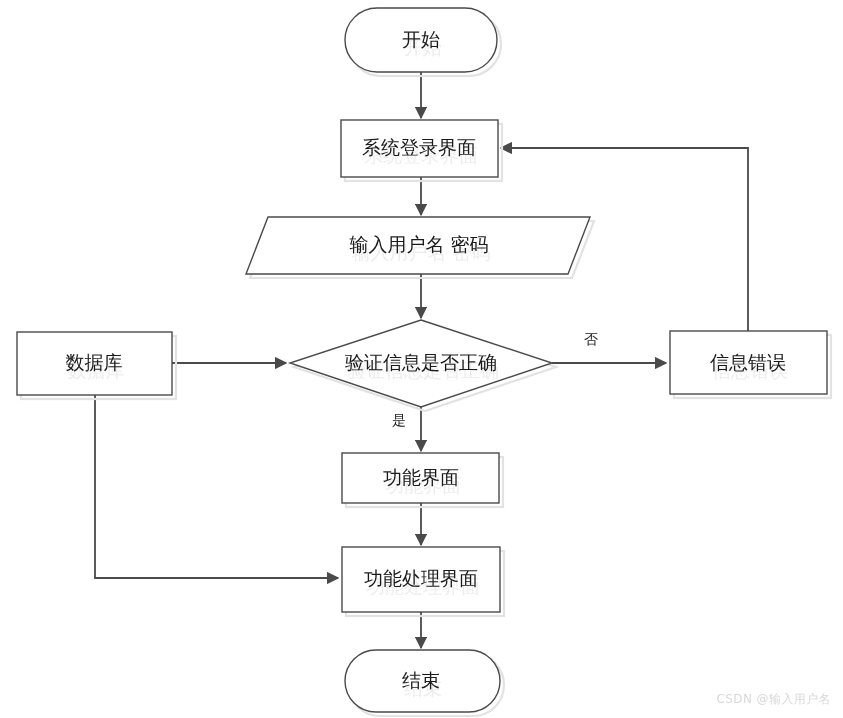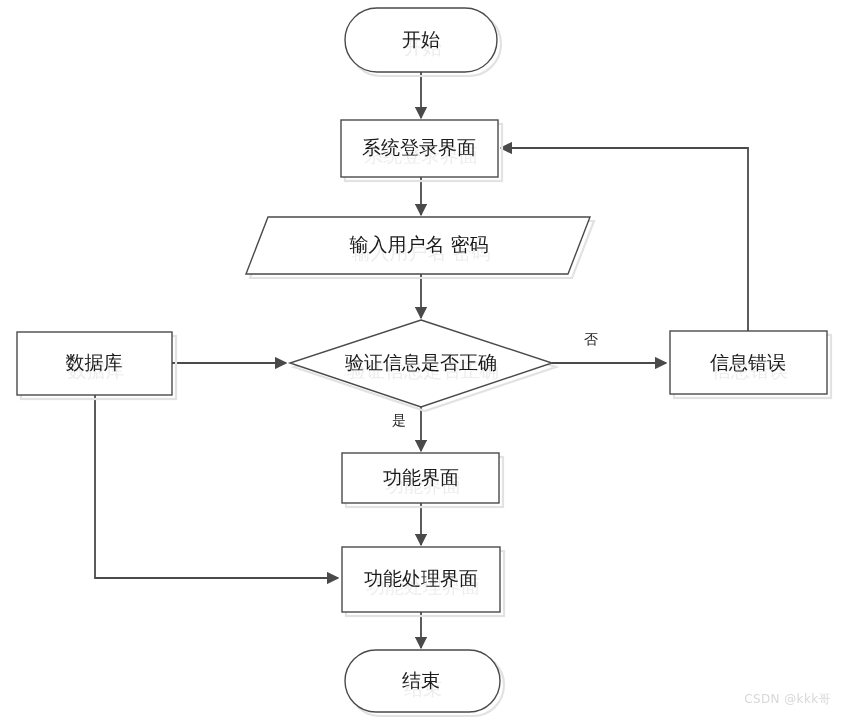--- a/index.html
+++ b/index.html
@@ -166,15 +166,15 @@
       <rect class="shape-shadow" x="349" y="654" width="155" height="62" rx="31" ry="31"></rect>
       <rect class="shape-body" x="345" y="650" width="155" height="62" rx="31" ry="31"></rect>
       <text class="ghost-text" x="423" y="689">结束</text>
       <text class="node-text" x="421" y="681">结束</text>
     </g>
 
     <text class="edge-label" x="591" y="340">否</text>
     <text class="edge-label" x="399" y="421">是</text>
   </svg>
 
-  <div class="watermark">CSDN @kkk哥</div>
+  <div class="watermark">CSDN @输入用户名</div>
 
 </div>
 
 </body></html>

